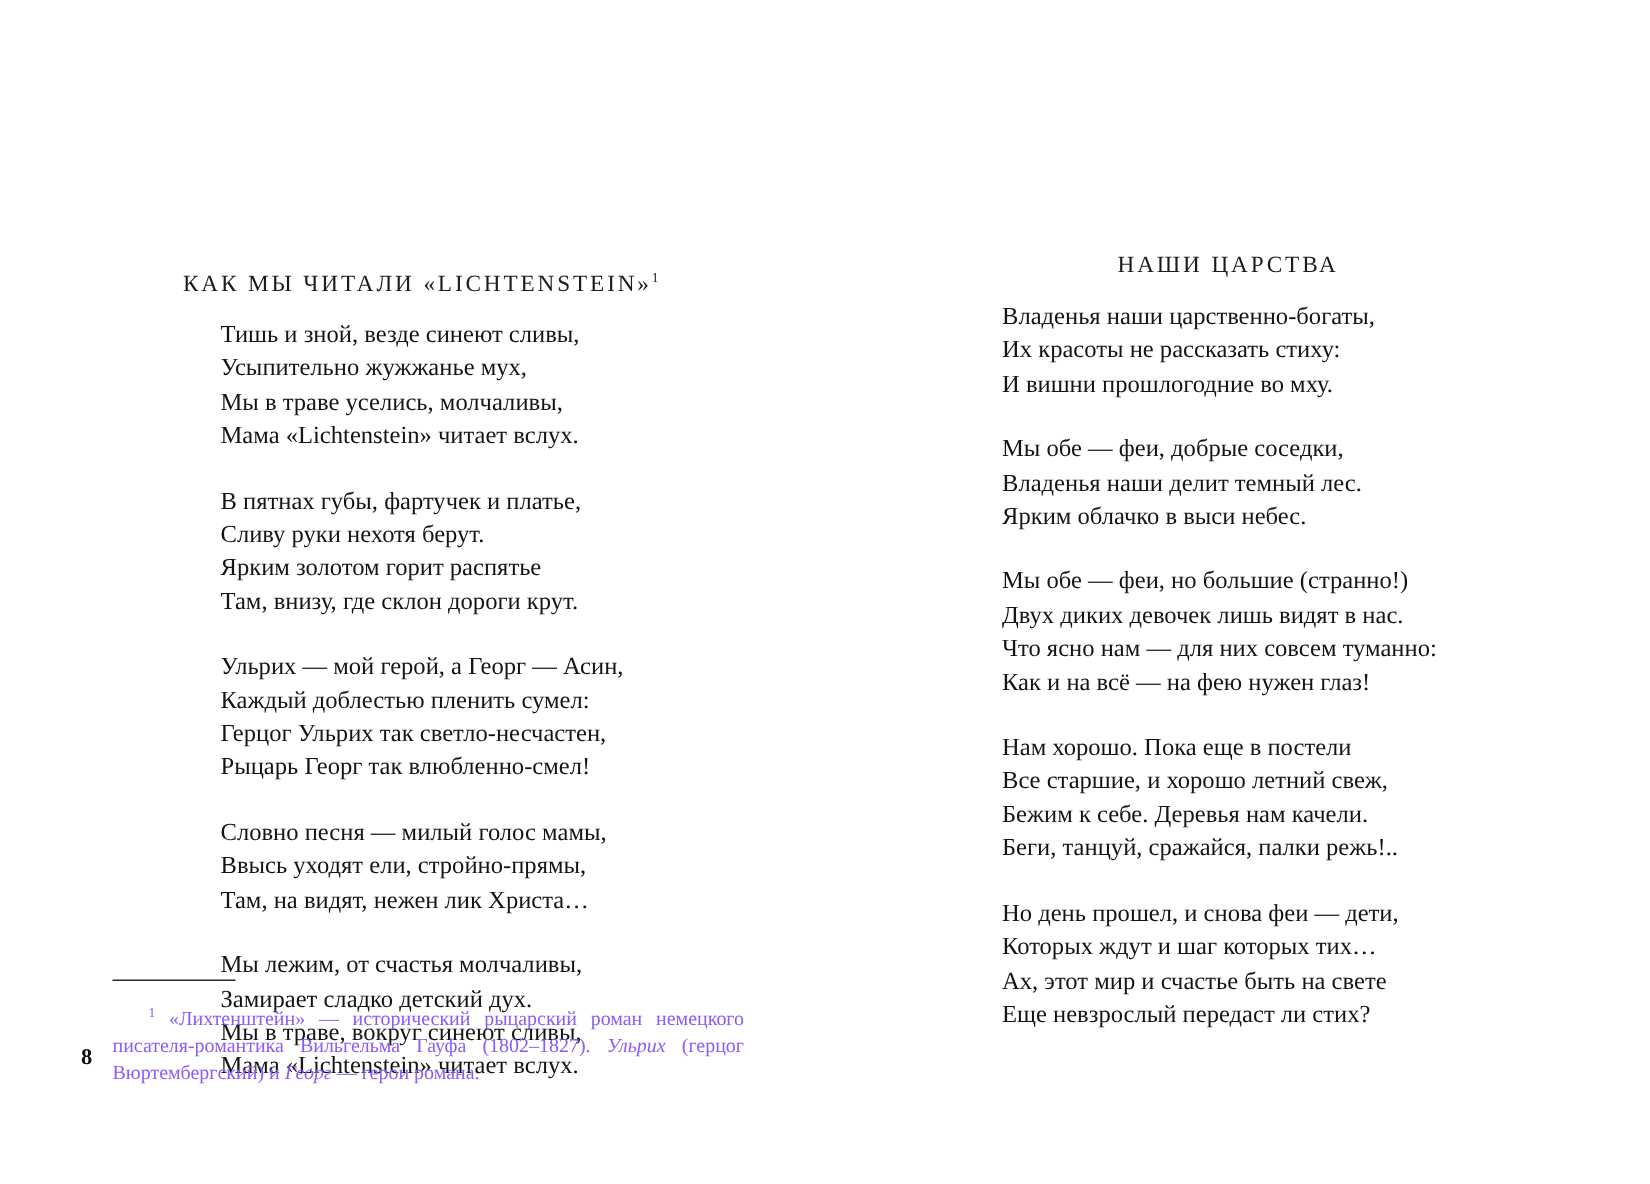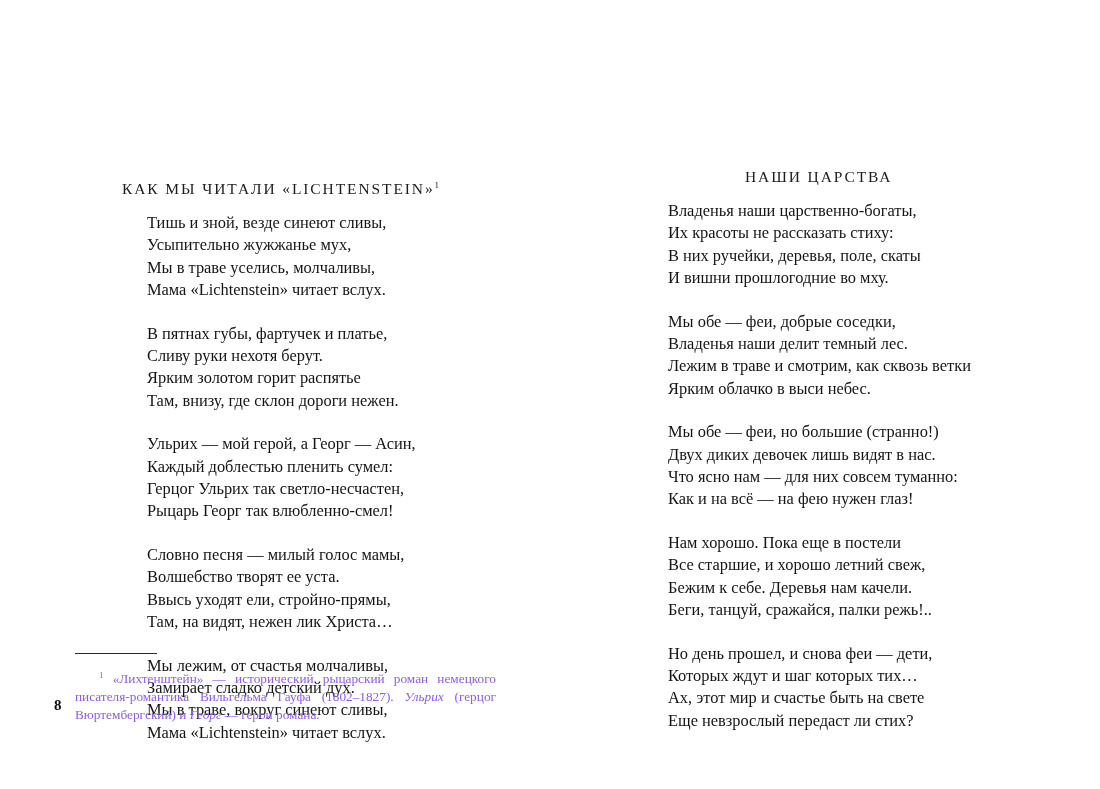--- a/index.html
+++ b/index.html
@@ -113,31 +113,30 @@
       <div class="stanza">
         <div class="line">Тишь и зной, везде синеют сливы,</div>
         <div class="line">Усыпительно жужжанье мух,</div>
         <div class="line">Мы в траве уселись, молчаливы,</div>
         <div class="line">Мама «Lichtenstein» читает вслух.</div>
       </div>
       <div class="stanza">
         <div class="line">В пятнах губы, фартучек и платье,</div>
         <div class="line">Сливу руки нехотя берут.</div>
         <div class="line">Ярким золотом горит распятье</div>
-        <div class="line">Там, внизу, где склон дороги нежен.</div>
+        <div class="line">Там, внизу, где склон дороги крут.</div>
       </div>
       <div class="stanza">
         <div class="line">Ульрих — мой герой, а Георг — Асин,</div>
         <div class="line">Каждый доблестью пленить сумел:</div>
         <div class="line">Герцог Ульрих так светло-несчастен,</div>
         <div class="line">Рыцарь Георг так влюбленно-смел!</div>
       </div>
       <div class="stanza">
         <div class="line">Словно песня — милый голос мамы,</div>
-        <div class="line">Волшебство творят ее уста.</div>
         <div class="line">Ввысь уходят ели, стройно-прямы,</div>
         <div class="line">Там, на видят, нежен лик Христа…</div>
       </div>
       <div class="stanza">
         <div class="line">Мы лежим, от счастья молчаливы,</div>
         <div class="line">Замирает сладко детский дух.</div>
         <div class="line">Мы в траве, вокруг синеют сливы,</div>
         <div class="line">Мама «Lichtenstein» читает вслух.</div>
       </div>
     </div>
@@ -151,27 +150,25 @@
   </div>
 
   <div class="page page-right">
 
     <h1 class="poem-title title-right">НАШИ ЦАРСТВА</h1>
 
     <div class="poem-body body-right">
       <div class="stanza">
         <div class="line">Владенья наши царственно-богаты,</div>
         <div class="line">Их красоты не рассказать стиху:</div>
-        <div class="line">В них ручейки, деревья, поле, скаты</div>
         <div class="line">И вишни прошлогодние во мху.</div>
       </div>
       <div class="stanza">
         <div class="line">Мы обе — феи, добрые соседки,</div>
         <div class="line">Владенья наши делит темный лес.</div>
-        <div class="line">Лежим в траве и смотрим, как сквозь ветки</div>
         <div class="line">Ярким облачко в выси небес.</div>
       </div>
       <div class="stanza">
         <div class="line">Мы обе — феи, но большие (странно!)</div>
         <div class="line">Двух диких девочек лишь видят в нас.</div>
         <div class="line">Что ясно нам — для них совсем туманно:</div>
         <div class="line">Как и на всё — на фею нужен глаз!</div>
       </div>
       <div class="stanza">
         <div class="line">Нам хорошо. Пока еще в постели</div>

